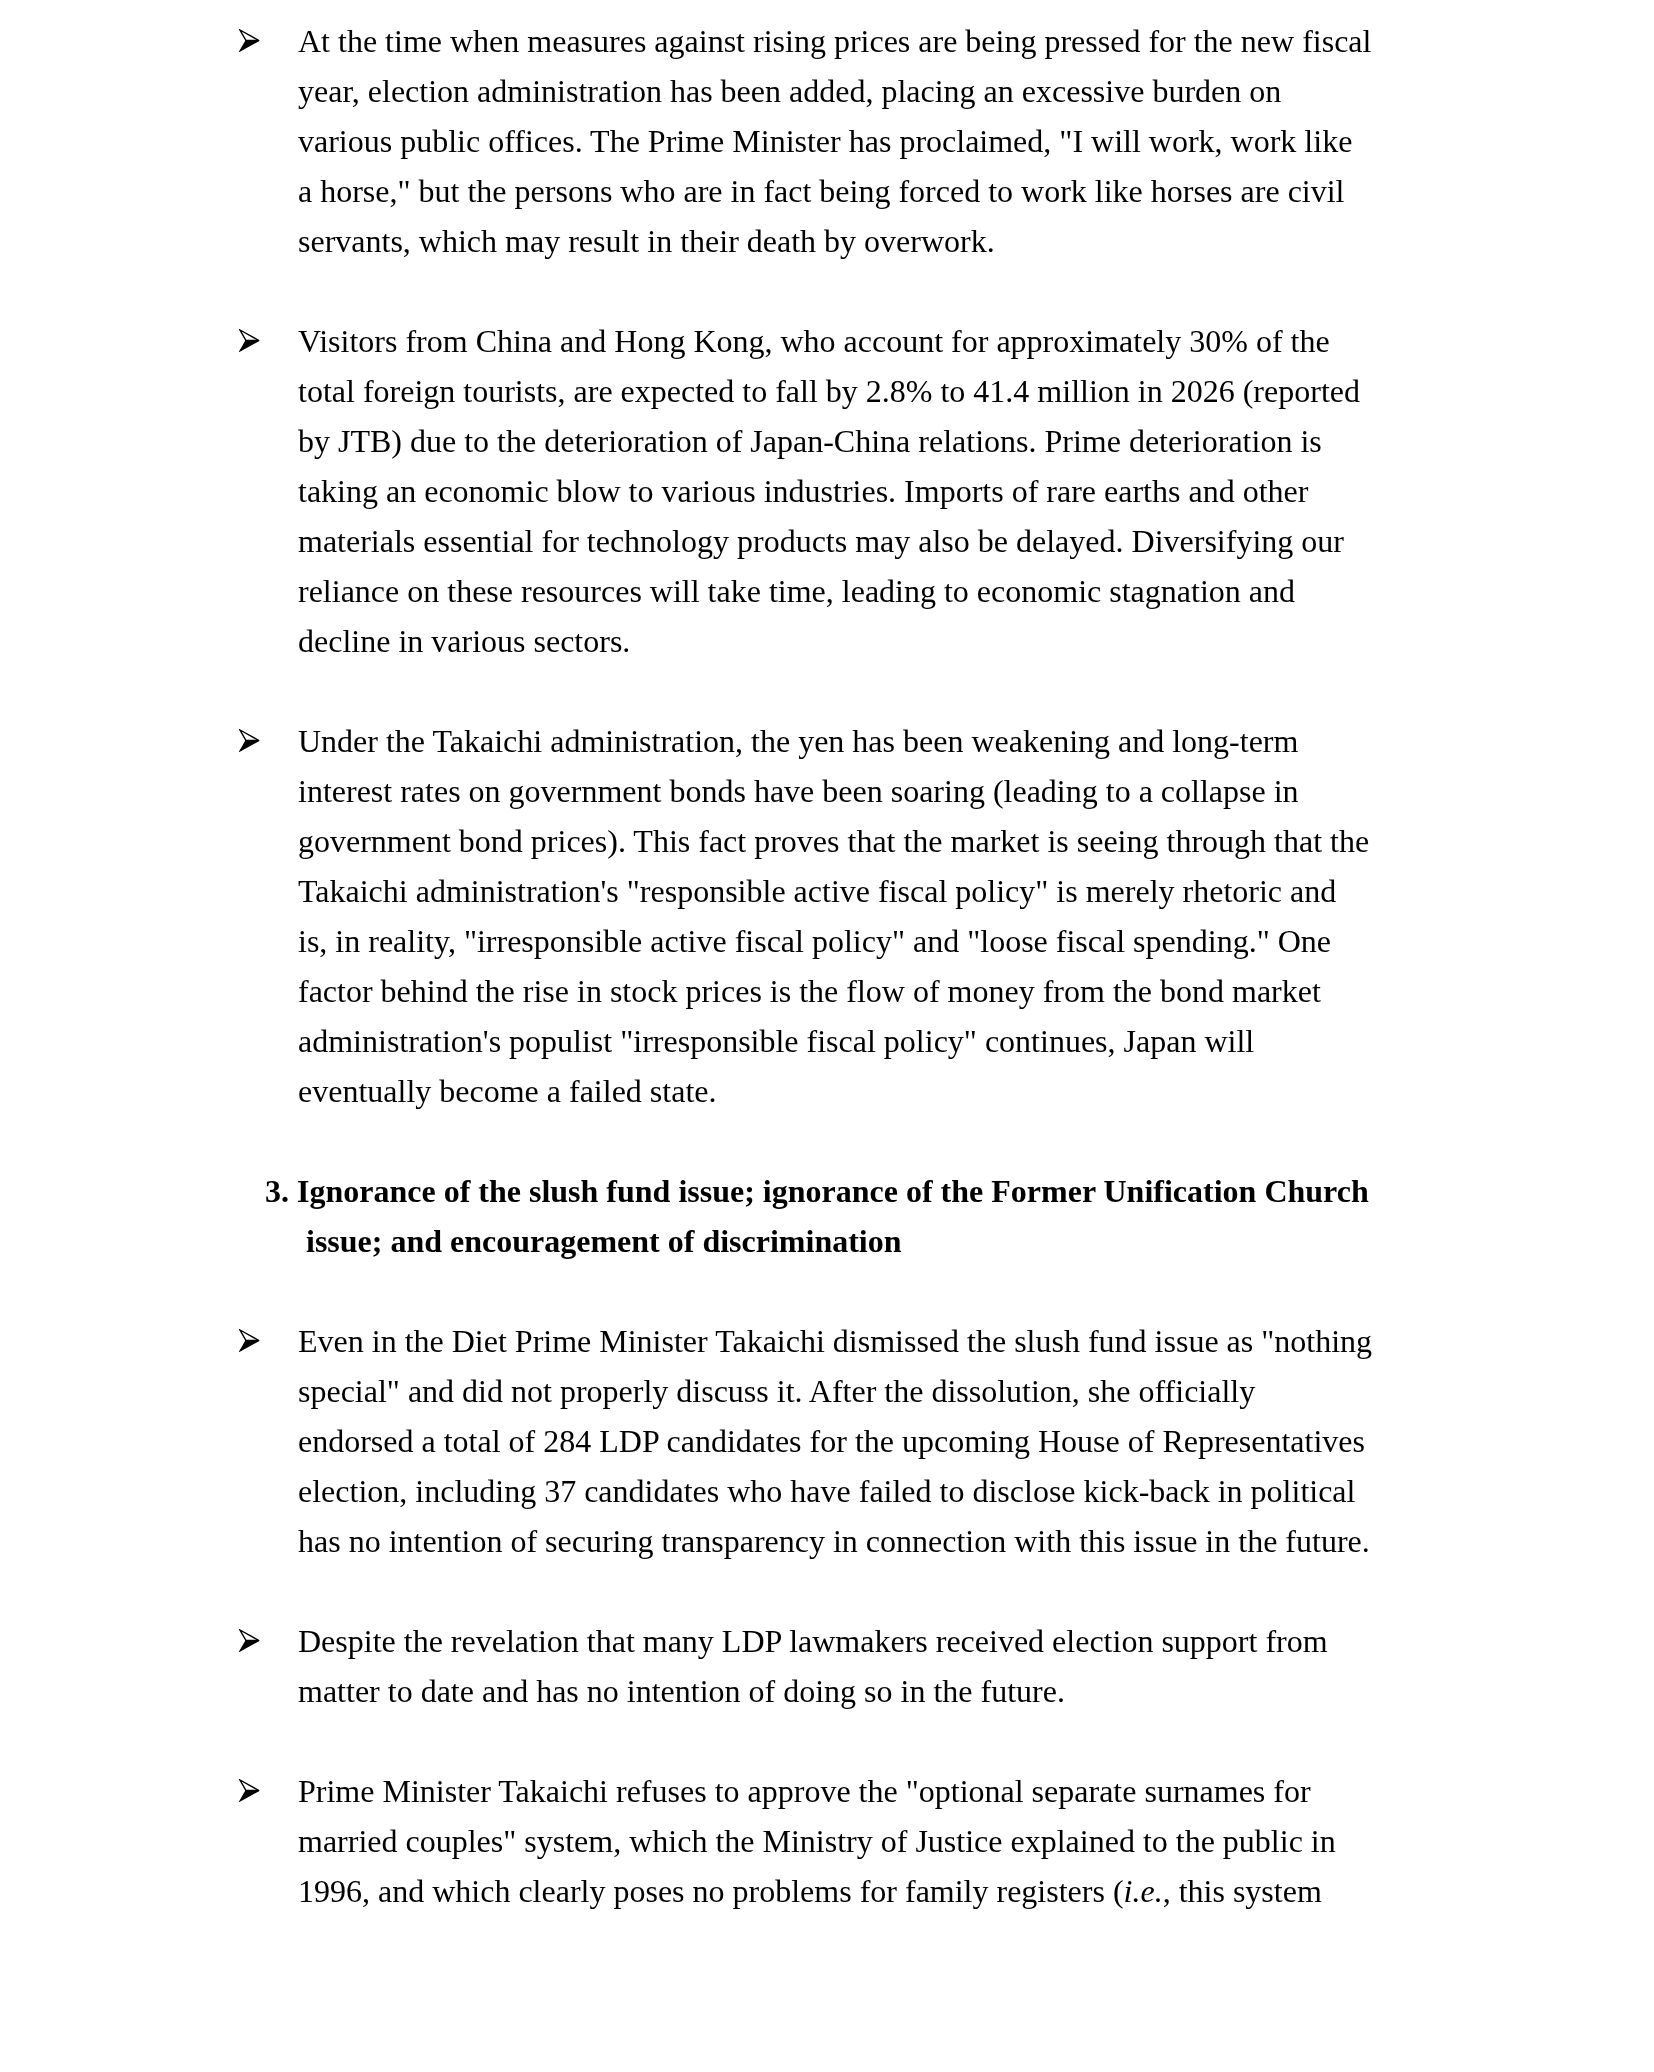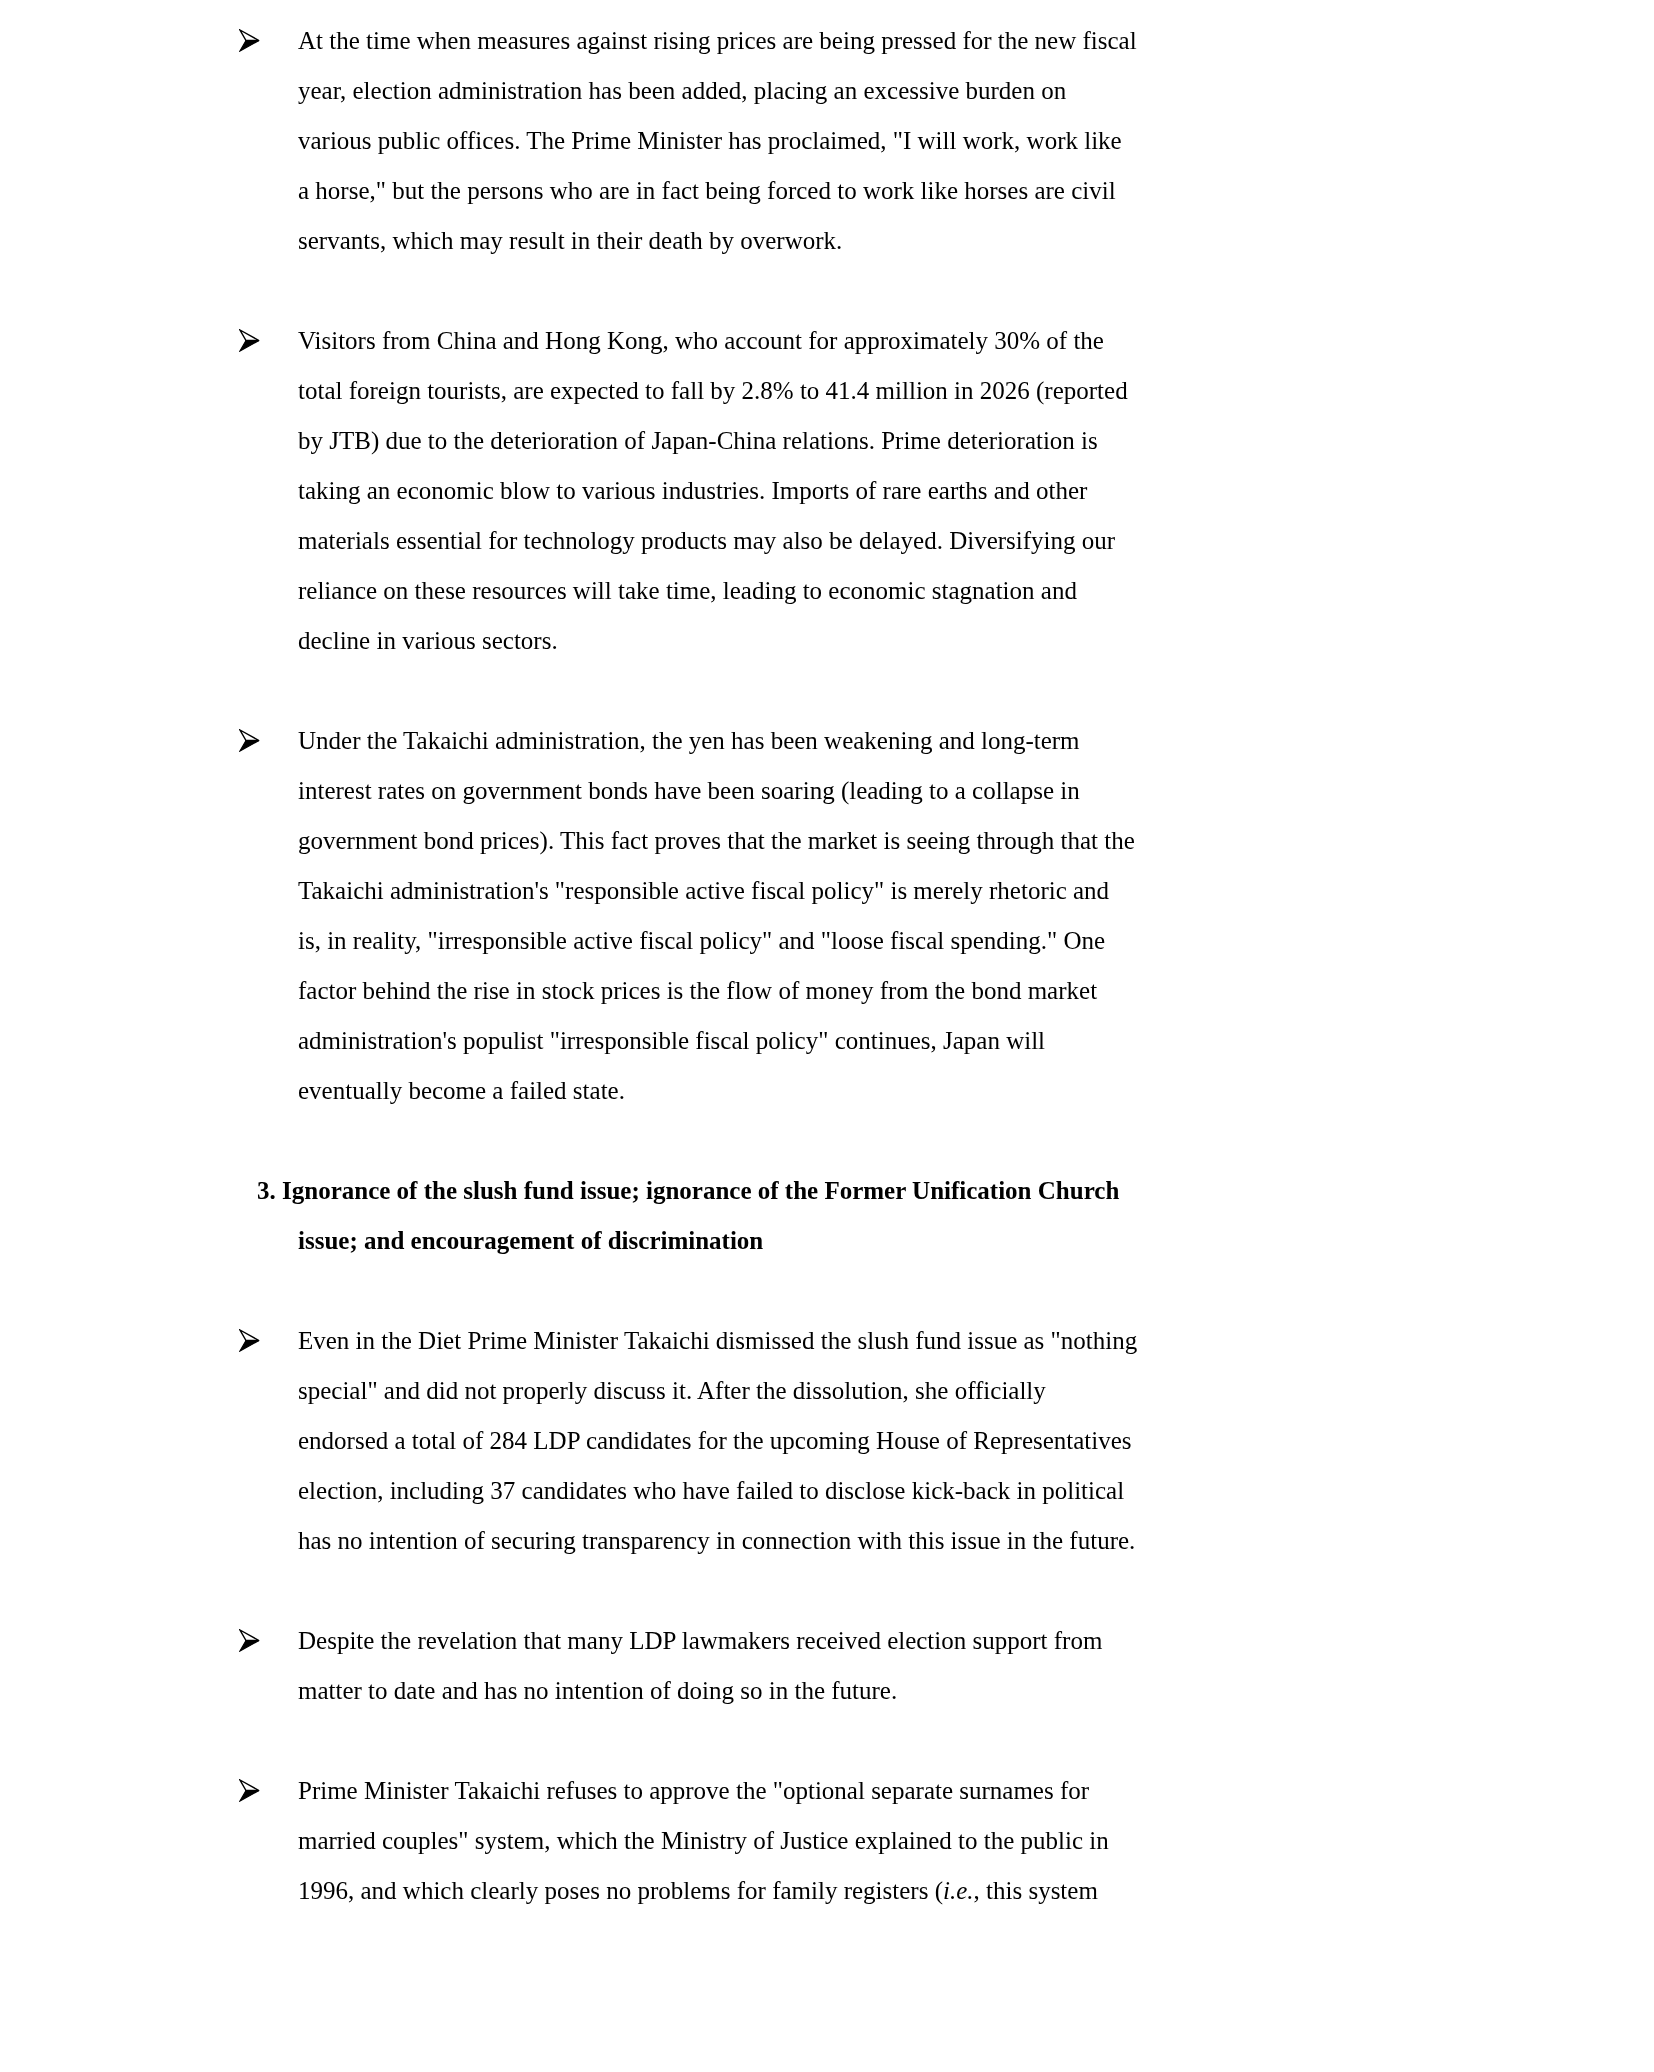--- a/index.html
+++ b/index.html
@@ -17,35 +17,36 @@
   }
   .page {
     position: absolute;
     left: 0;
     top: 16px;
     width: 1654px;
   }
   .line {
     height: 50px;
     line-height: 50px;
-    font-size: 25px;
+    font-size: 32px;
     white-space: pre;
     position: relative;
   }
   .bullet-block, .heading-block {
     position: relative;
   }
   .bullet-block .line, .heading-block .line.cont {
     padding-left: 298px;
   }
   .heading-block .line.first {
     padding-left: 257px;
   }
   .heading-block .line {
     font-weight: bold;
+    margin-left: 8px;
   }
   .bullet-icon {
     position: absolute;
     left: 239px;
     top: 13px;
     width: 21px;
     height: 23px;
   }
   .spacer {
     height: 50px;

